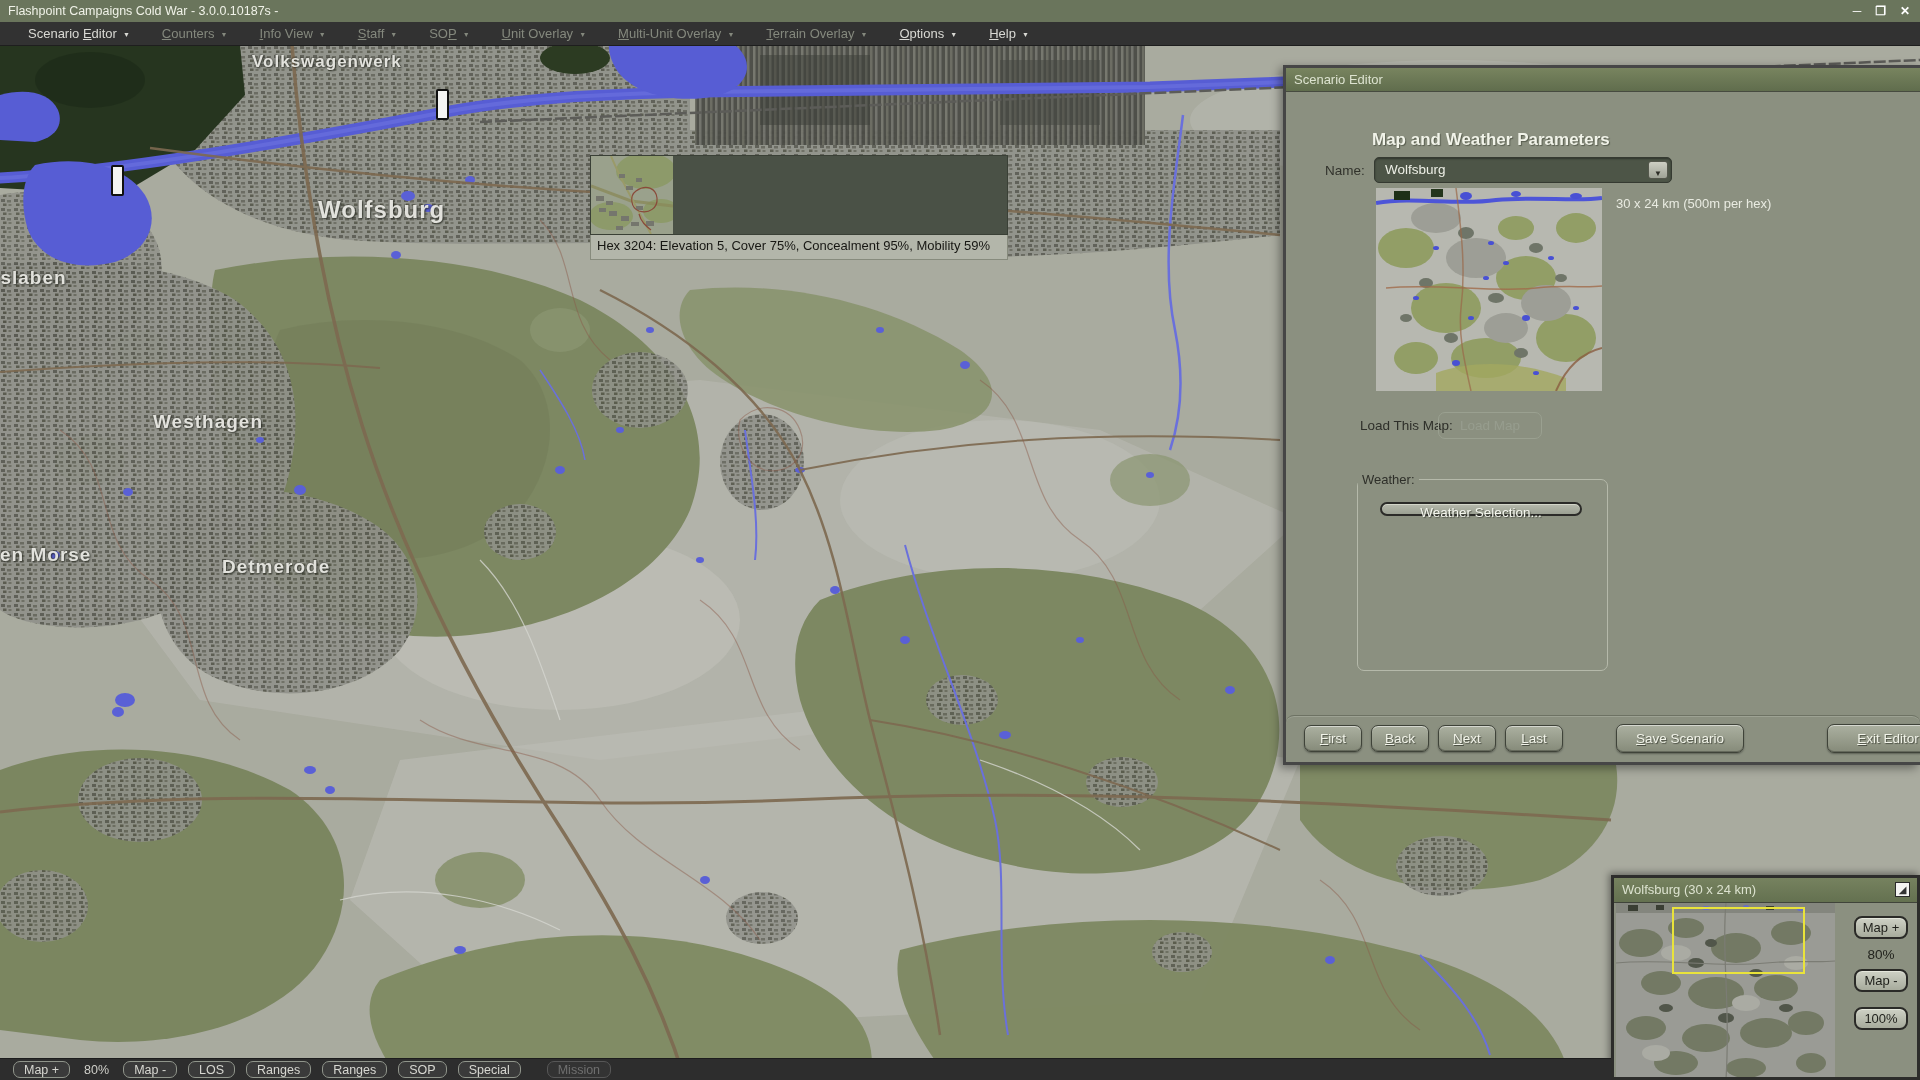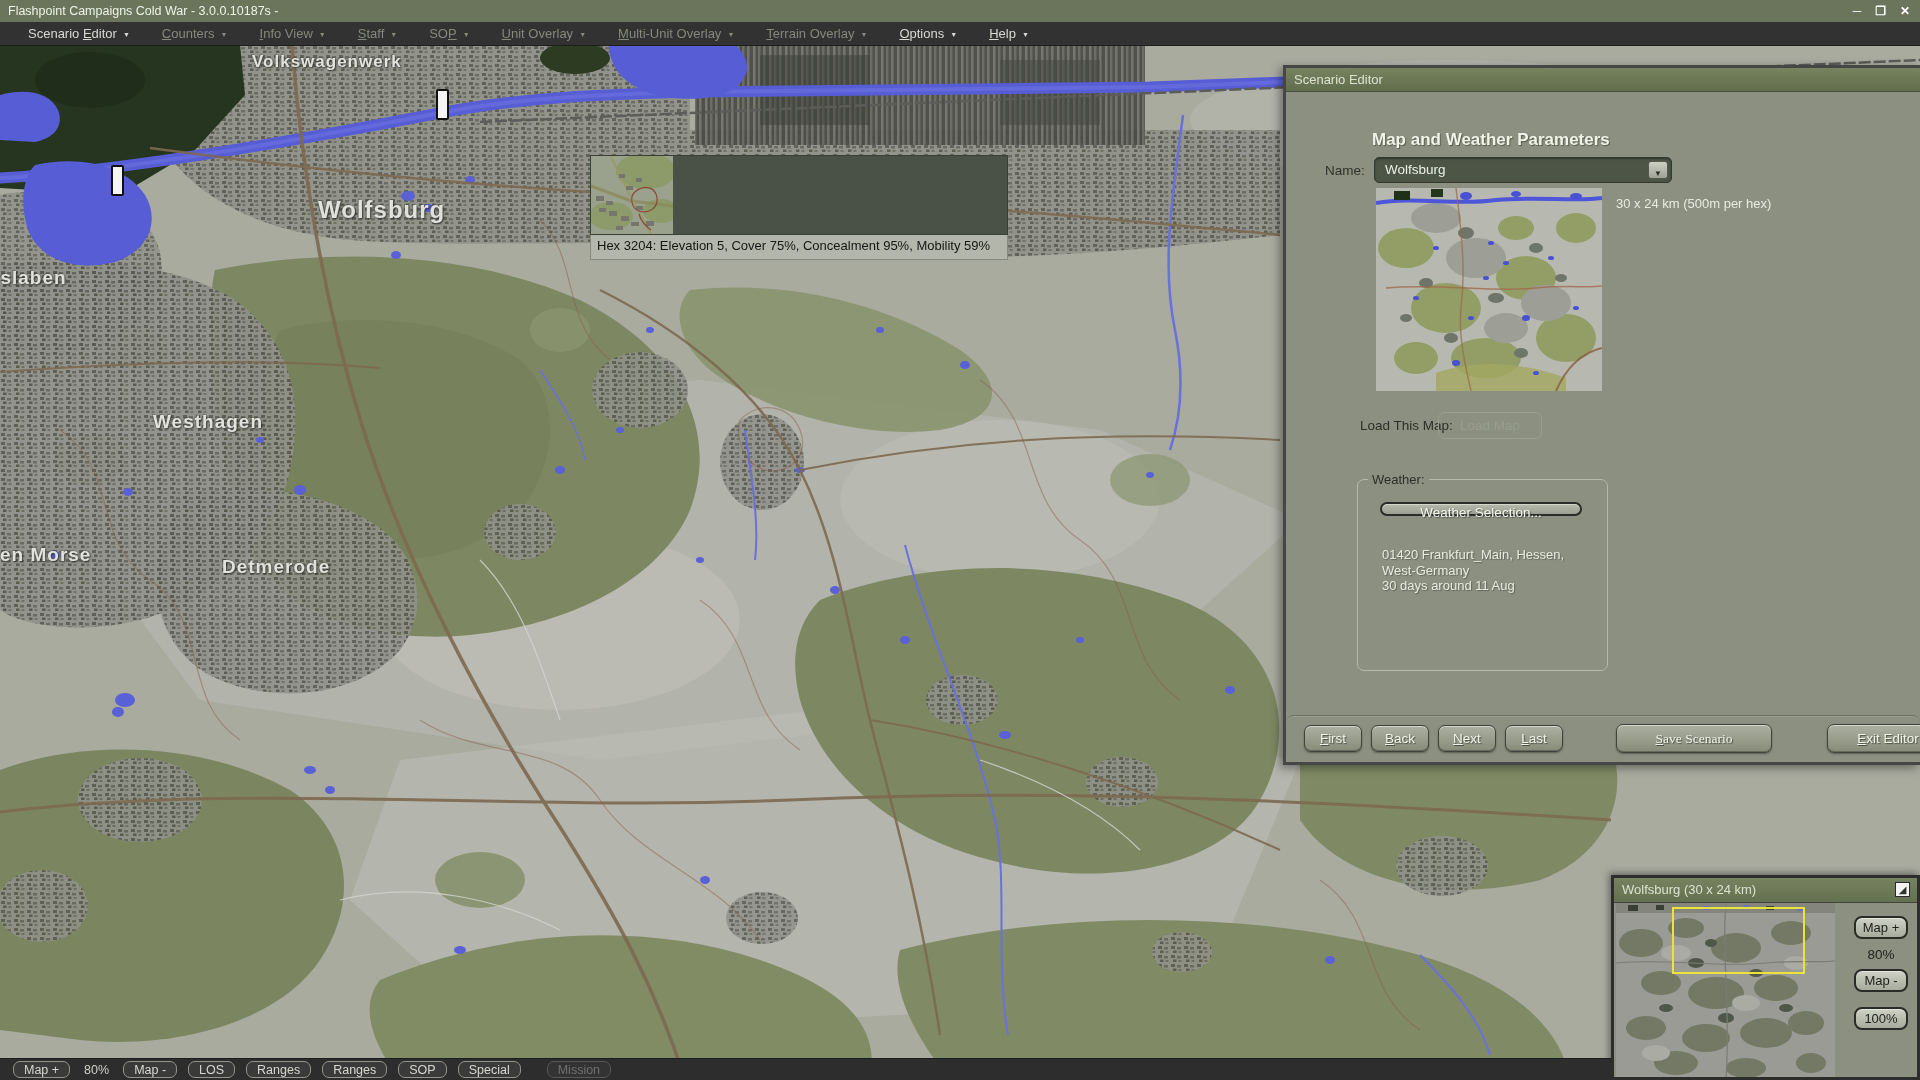--- a/index.html
+++ b/index.html
@@ -53,36 +53,36 @@
     text-align:center;}
   .dd-arrow{font-size:8px;color:#2c2d26;line-height:16px;}
   .preview{position:absolute;left:90px;top:120px;}
   .size-note{position:absolute;left:330px;top:128px;font-size:13px;color:#e9ebe1;}
   .load-label{position:absolute;left:74px;top:350px;font-size:13.5px;color:#2e2f29;text-align:center;}
   .load-btn{position:absolute;left:152px;top:344px;width:104px;height:27px;background:transparent;
     border:1px solid #9aa090;border-radius:7px;color:#979d8e;font-size:13.5px;
     font-family:"Liberation Sans",sans-serif;}
   .weather{position:absolute;left:71px;top:404px;width:249px;height:197px;margin:0;
     border:1px solid #b5b9aa;border-radius:7px;padding:0;}
-  .weather legend{font-size:13px;color:#2e2f29;margin-left:10px;padding:0 4px;}
+  .weather legend{font-size:13px;color:#2e2f29;padding:0 4px;}
   .weather-btn{position:absolute;left:22px;top:15px;width:202px;height:14px;
     background:linear-gradient(#b7baad,#9ba092);border:2px solid #2b2b28;border-radius:8px;
     color:#f4f6ee;font-size:13.5px;text-shadow:1px 1px 1px #54574c;
     box-shadow:inset 0 1px 0 #d3d6c9;font-family:"Liberation Sans",sans-serif;}
   .weather-text{position:absolute;left:24px;top:60px;font-size:13px;color:#e9ebe0;
     line-height:15.5px;text-shadow:1px 1px 1px rgba(70,74,62,.6);}
   .panel-footer{position:absolute;left:0;bottom:0;width:100%;height:46px;background:#8b9080;
     border-top:1px solid #6d7263;box-shadow:inset 0 1px 0 #9da293;border-radius:8px;}
   .btn3d{background:linear-gradient(#abb0a0,#868b7a);border:1px solid #3f4339;border-radius:7px;
     color:#f2f4ea;font-size:13.5px;text-shadow:1px 1px 1px #4b4f43;
     box-shadow:inset 0 1px 0 rgba(255,255,255,.5), inset 0 -1px 0 rgba(0,0,0,.25), 0 1px 2px rgba(0,0,0,.35);
     font-family:"Liberation Sans",sans-serif;}
   .nav-group{position:absolute;left:18px;top:9px;display:flex;gap:9px;}
   .nav-btn{width:58px;height:27px;}
-  .save-btn{position:absolute;left:330px;top:8px;width:156px;height:29px;font-family:Liberation Serif, serif;}
+  .save-btn{position:absolute;left:330px;top:8px;width:128px;height:29px;}
   .exit-btn{position:absolute;left:541px;top:8px;width:122px;height:29px;}
 
   
   .minimap{position:absolute;left:1611px;top:875px;width:309px;height:205px;background:#8b9080;
     border:3px solid #2d2d2b;box-sizing:border-box;overflow:hidden;box-shadow:-2px -2px 7px rgba(0,0,0,.4);}
   .mm-title{height:24px;background:linear-gradient(#76825f,#647150);color:#dce2cf;font-size:13px;
     line-height:24px;padding-left:8px;border-bottom:1px solid #40443a;}
   .mm-collapse{position:absolute;right:7px;top:4px;width:15px;height:15px;background:#f4f4f2;
     border:1px solid #2a2a2a;color:#333;font-size:10px;line-height:14px;text-align:center;box-sizing:border-box;}
   .mm-map{position:absolute;left:2px;top:25px;}
@@ -401,25 +401,20 @@
     </svg>
 
     <div class="size-note">30 x 24 km (500m per hex)</div>
 
     <span class="load-label">Load This Map:</span>
     <button class="load-btn" disabled="">Load Map</button>
 
     <fieldset class="weather">
       <legend>Weather:</legend>
       <button class="weather-btn">Weather Selection...</button>
-      <div class="weather-text">
-        <div>01420 Frankfurt_Main, Hessen,</div>
-        <div>West-Germany</div>
-        <div>30 days around 11 Aug</div>
-      </div>
     </fieldset>
 
     <div class="panel-footer">
       <div class="nav-group">
           <button class="btn3d nav-btn"><span class="mi-label"><u>F</u>irst</span></button>
           <button class="btn3d nav-btn"><span class="mi-label"><u>B</u>ack</span></button>
           <button class="btn3d nav-btn"><span class="mi-label"><u>N</u>ext</span></button>
           <button class="btn3d nav-btn"><span class="mi-label"><u>L</u>ast</span></button>
         </div>
       <button class="btn3d save-btn"><u>S</u>ave Scenario</button>

